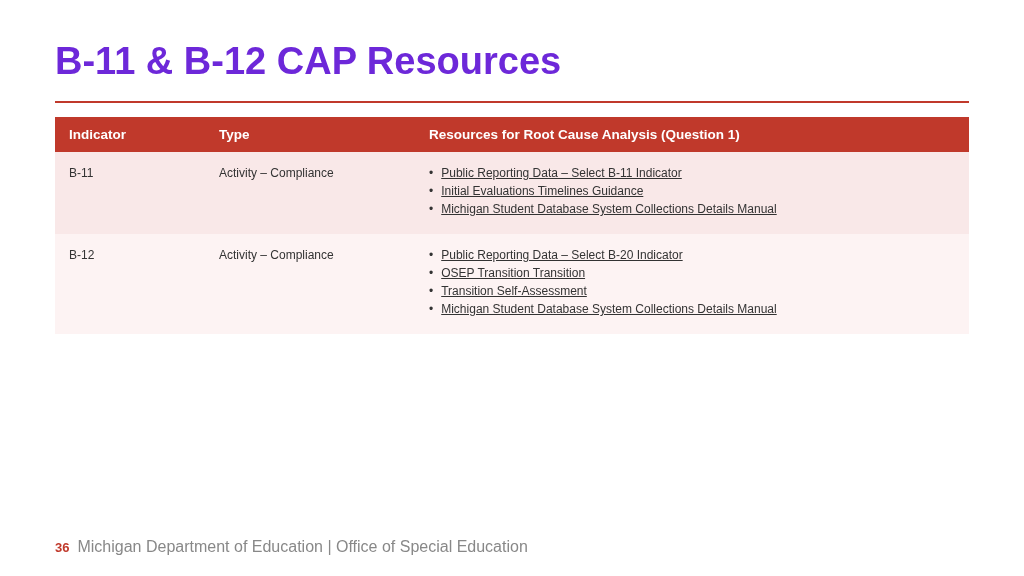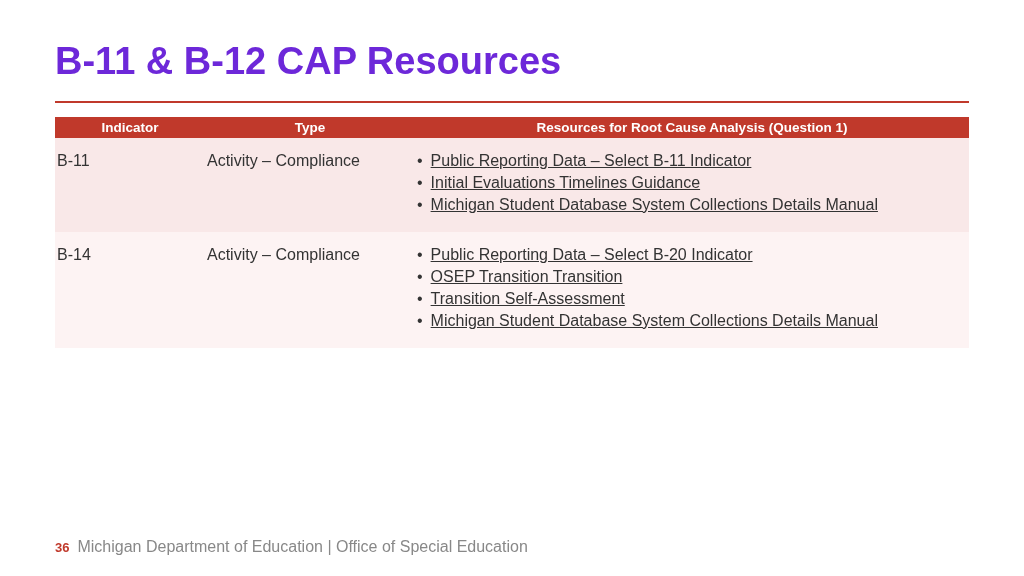--- a/index.html
+++ b/index.html
@@ -42,39 +42,39 @@
       border-collapse: collapse;
       font-size: 13px;
     }
 
     thead tr {
       background: #c0392b;
       color: #ffffff;
     }
 
     thead th {
-      padding: 3px 14px;
-      text-align: center;
+      padding: 10px 14px;
+      text-align: left;
       font-weight: 700;
       font-size: 13.5px;
     }
 
     tbody tr:nth-child(odd) {
       background: #f9e8e8;
     }
 
     tbody tr:nth-child(even) {
       background: #fdf3f3;
     }
 
     tbody td {
-      padding: 14px 2px;
+      padding: 14px 14px;
       vertical-align: top;
       color: #333333;
-      font-size: 16px;
+      font-size: 12px;
     }
 
     .col-indicator { width: 150px; }
     .col-type { width: 210px; }
     .col-resources { width: auto; }
 
     .resources-list {
       list-style: none;
       padding: 0;
       margin: 0;
@@ -174,21 +174,21 @@
             <li>
                 <a>Initial Evaluations Timelines Guidance</a>
               </li>
             <li>
                 <a>Michigan Student Database System Collections Details Manual</a>
               </li>
           </ul>
         </td>
       </tr>
       <tr>
-        <td class="col-indicator">B-14</td>
+        <td class="col-indicator">B-12</td>
         <td class="col-type">Activity – Compliance</td>
         <td class="col-resources">
           <ul class="resources-list">
             <li>
                 <a>Public Reporting Data – Select B-20 Indicator</a>
               </li>
             <li>
                 <a>OSEP Transition Transition</a>
               </li>
             <li>

